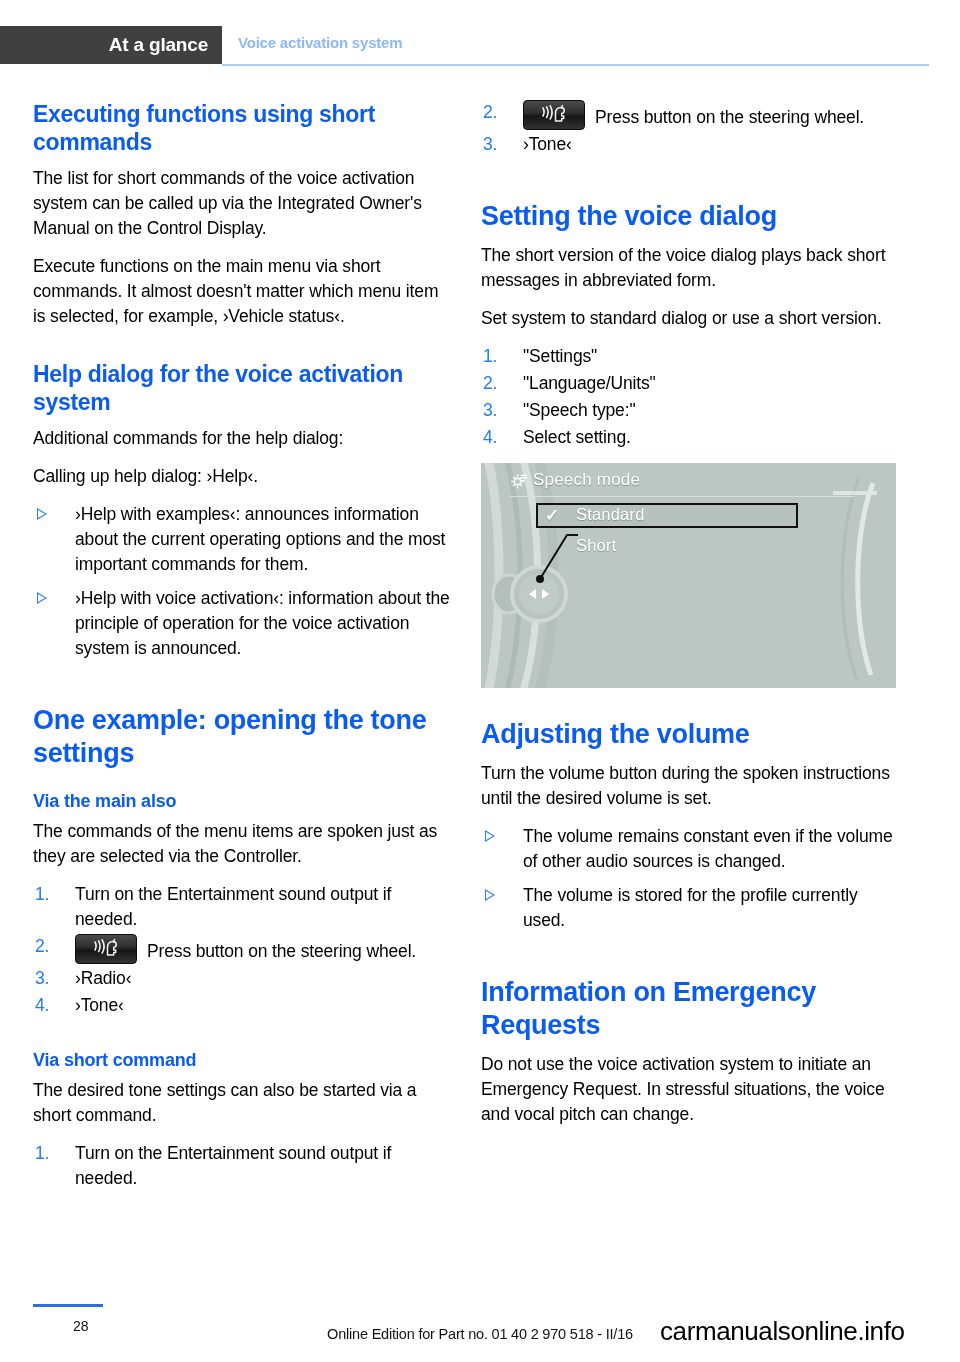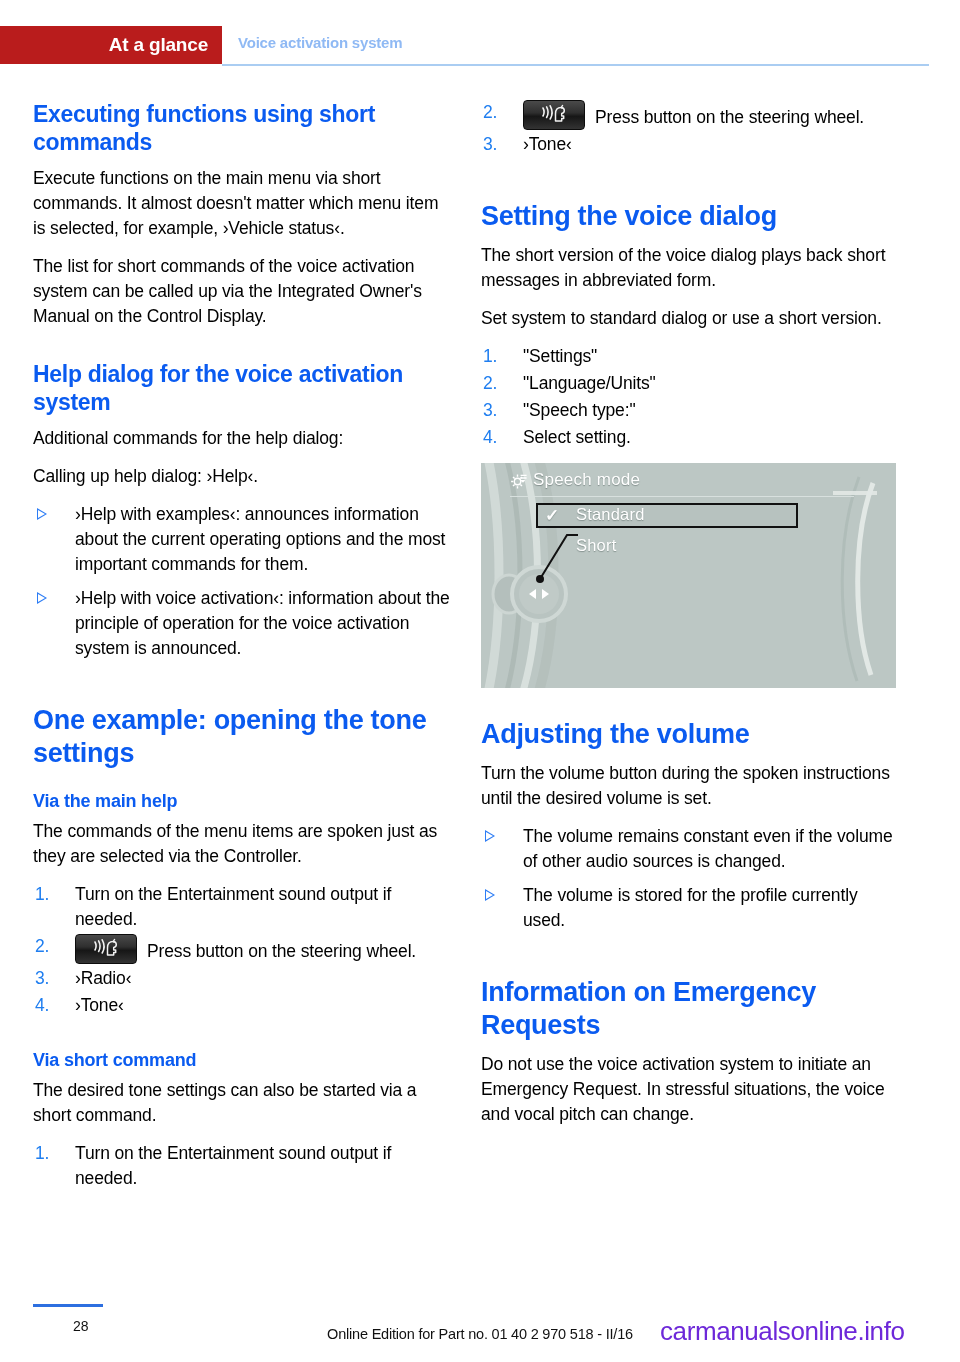--- a/index.html
+++ b/index.html
@@ -23,21 +23,21 @@
     top: 26px;
     width: 960px;
     height: 38px;
   }
   .header-tab {
     position: absolute;
     left: 0;
     top: 0;
     width: 222px;
     height: 38px;
-    background: #b91c1c;
+    background: #404040;
     box-sizing: border-box;
   }
   .header-tab-label {
     position: absolute;
     right: 14px;
     top: 8px;
     color: #ffffff;
     font-size: 19px;
     font-weight: bold;
     letter-spacing: -0.2px;
@@ -251,41 +251,41 @@
     text-align: center;
     font-size: 14.5px;
     color: #111111;
     letter-spacing: -0.2px;
   }
   .watermark {
     position: absolute;
     left: 660px;
     top: 1316px;
     font-size: 26px;
-    color: #6d28d9;
+    color: #000000;
     letter-spacing: -0.4px;
     white-space: nowrap;
   }
 </style>
 </head>
 <body>
 
 <div class="header">
   <div class="header-tab">
     <div class="header-tab-label">At a glance</div>
   </div>
   <div class="header-section">Voice activation system</div>
   <div class="header-rule"></div>
 </div>
 
 <div class="col col-left">
 
   <h1 class="sec">Executing functions using short commands</h1>
+  <p class="body">The list for short commands of the voice activation system can be called up via the Integrated Owner's Manual on the Control Display.</p>
   <p class="body">Execute functions on the main menu via short commands. It almost doesn't matter which menu item is selected, for example, ›Vehicle status‹.</p>
-  <p class="body">The list for short commands of the voice activation system can be called up via the Integrated Owner's Manual on the Control Display.</p>
 
   <div class="spacer-md"></div>
 
   <h1 class="sec">Help dialog for the voice activation system</h1>
   <p class="body">Additional commands for the help dialog:</p>
   <p class="body">Calling up help dialog: ›Help‹.</p>
   <ul class="bullets">
     <li>
       <span class="marker-tri"></span>
       <span>›Help with examples‹: announces information about the current operating options and the most important commands for them.</span>
@@ -295,21 +295,21 @@
       <span>›Help with voice activation‹: information about the principle of operation for the voice activation system is announced.</span>
     </li>
   </ul>
 
   <div class="spacer-lg"></div>
 
   <h1 class="sec big">One example: opening the tone settings</h1>
 
   <div class="spacer-sm"></div>
 
-  <h2 class="sub">Via the main help</h2>
+  <h2 class="sub">Via the main also</h2>
   <p class="body">The commands of the menu items are spoken just as they are selected via the Controller.</p>
   <ol class="steps">
     <li>
       <span class="marker-num">1.</span>
       <span>Turn on the Entertainment sound output if needed.</span>
     </li>
     <li class="with-icon">
       <span class="marker-num">2.</span>
       <span class="swbtn">
         <svg width="30" height="24" viewBox="0 0 30 24">

